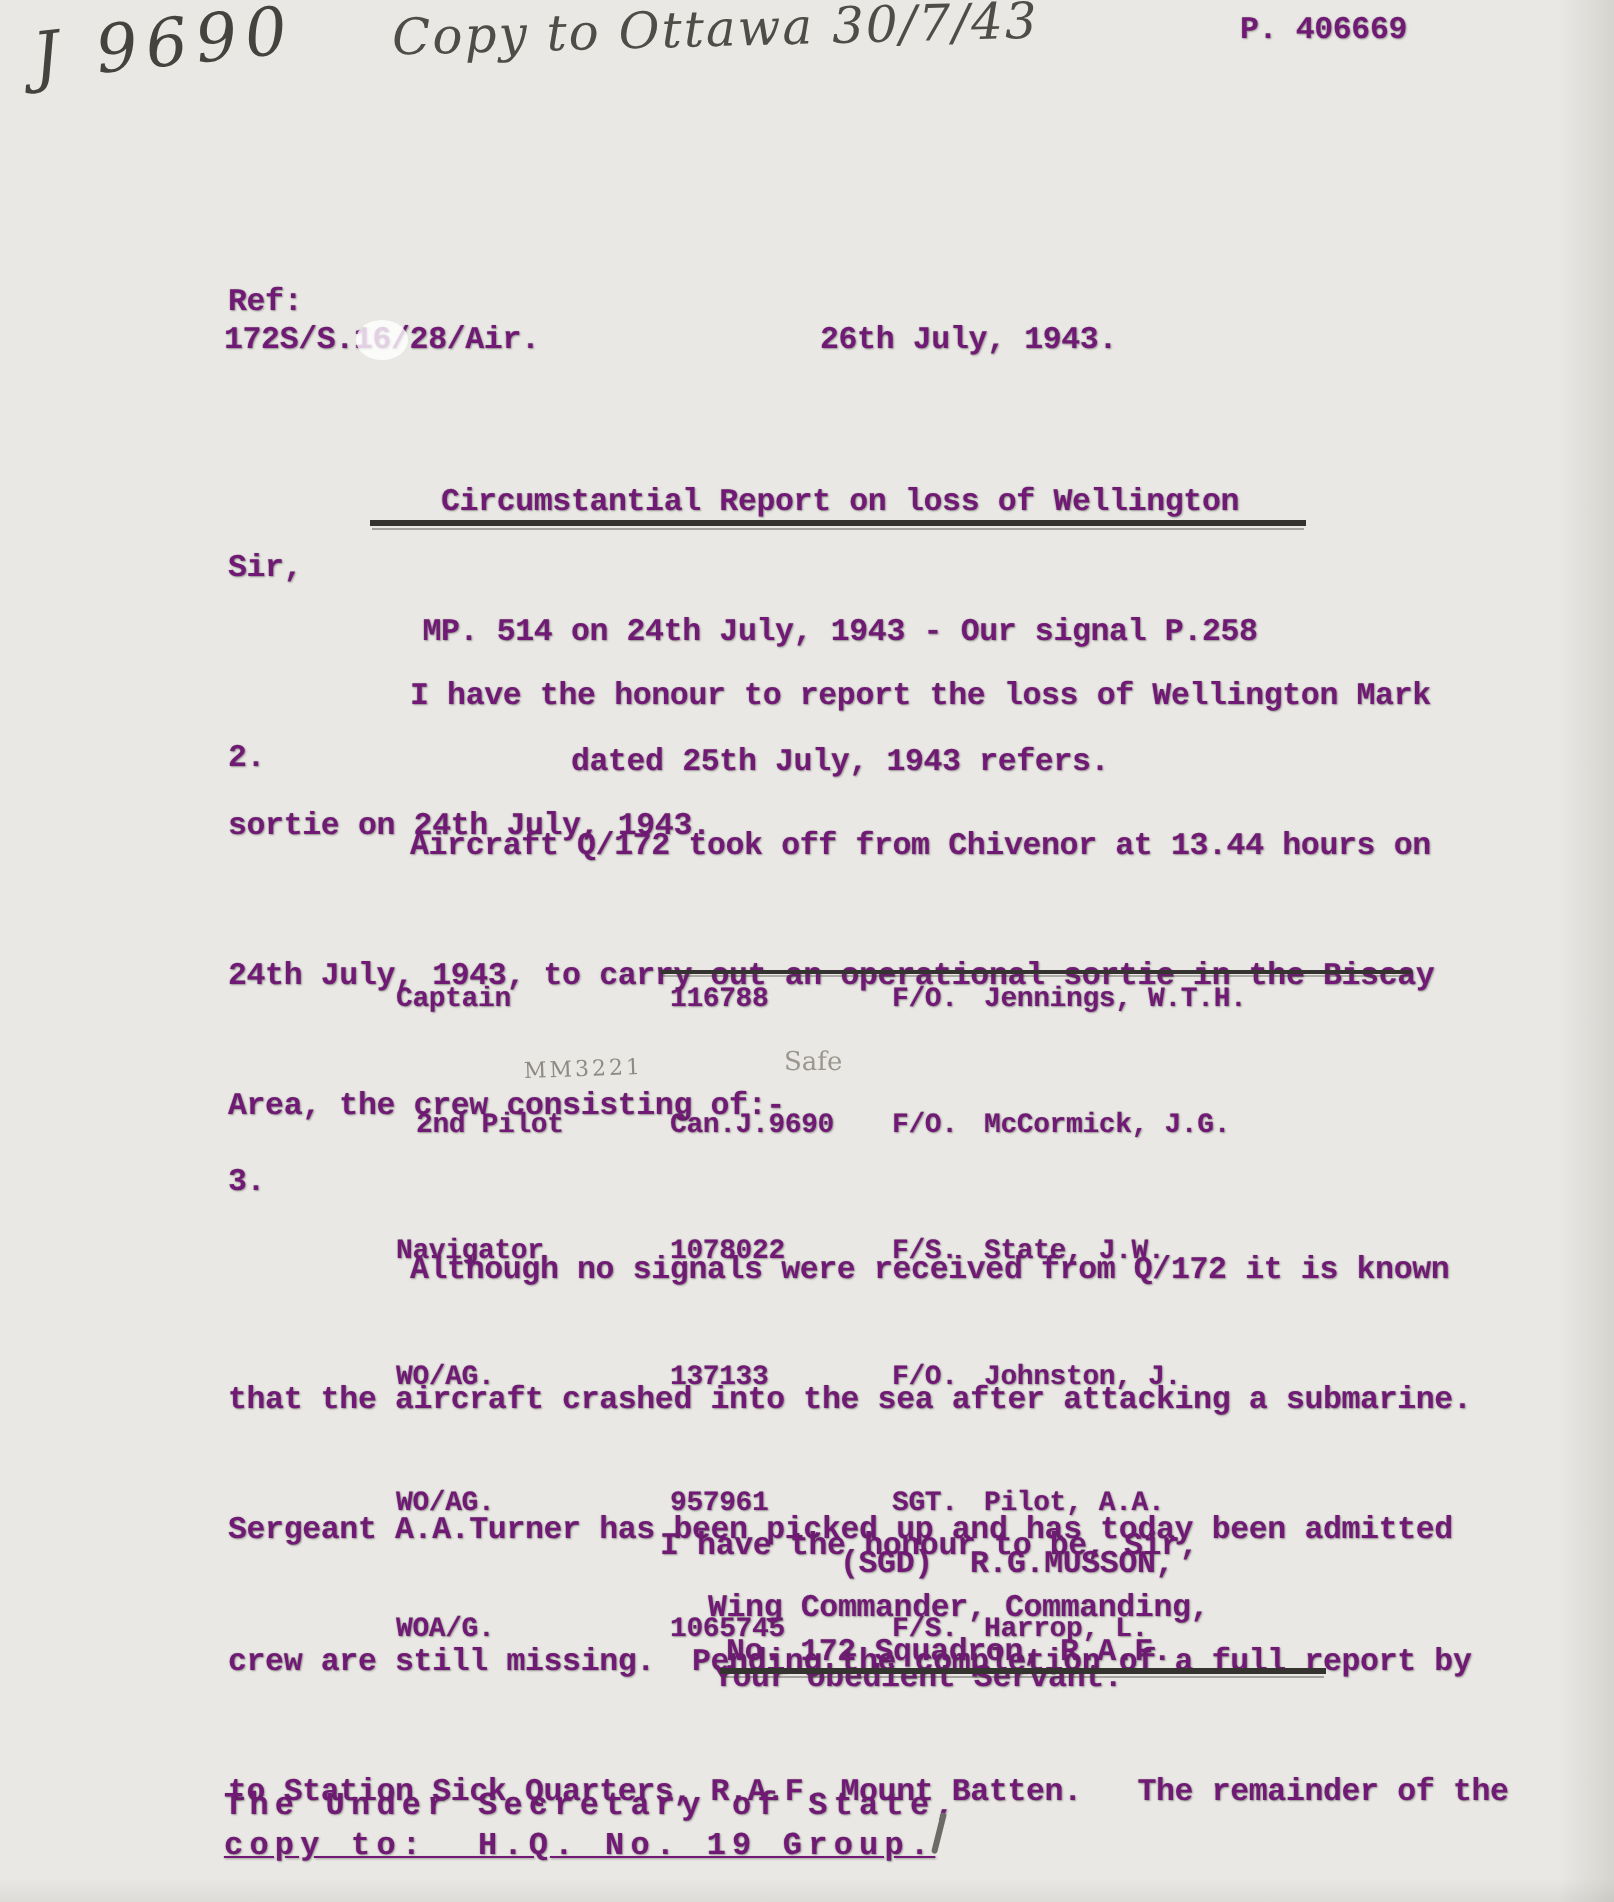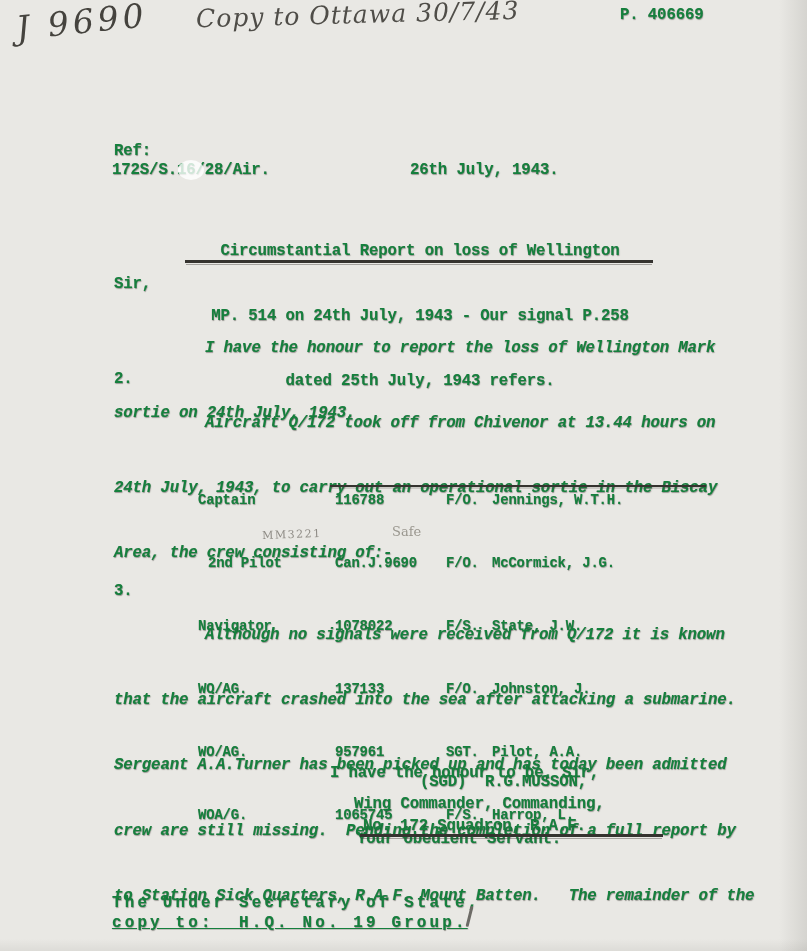--- a/index.html
+++ b/index.html
@@ -12,33 +12,33 @@
       #e9e8e4;
     background-color:#e9e8e4;
     font-family:"Liberation Mono","DejaVu Sans Mono",monospace;
   }
   .tw{
     position:absolute;
     font-family:"Liberation Mono","DejaVu Sans Mono",monospace;
     font-size:15.8px;
     line-height:21.8px;
     font-weight:700;
-    color:#15803d;
+    color:#701a75;
     white-space:pre;
     letter-spacing:-0.2px;
     text-shadow:0.5px 0.5px 0.9px rgba(58,56,51,0.45), -0.3px 0 0.6px rgba(58,56,51,0.25);
   }
   .tw.wide{letter-spacing:3.1px;font-size:16px;}
   .block{position:absolute;}
   .block .ln{white-space:pre;}
   .subject{text-align:center;}
   .indent1{padding-left:34px;}
   .indent2{padding-left:50px;}
   .indent3{padding-left:72px;}
-  .para{position:absolute;width:655px;font-style:italic;}
+  .para{position:absolute;width:655px;}
   .para .ln{white-space:pre;}
   .para .first{text-indent:91px;}
   .pnum{position:absolute;white-space:pre;}
   .hw{
     position:absolute;
     font-family:"DejaVu Serif","Liberation Serif",serif;
     font-style:italic;
     color:#4c4a45;
   }
   .hw-file{font-size:33px;letter-spacing:4px;transform:rotate(-6deg);color:#45433e;}

